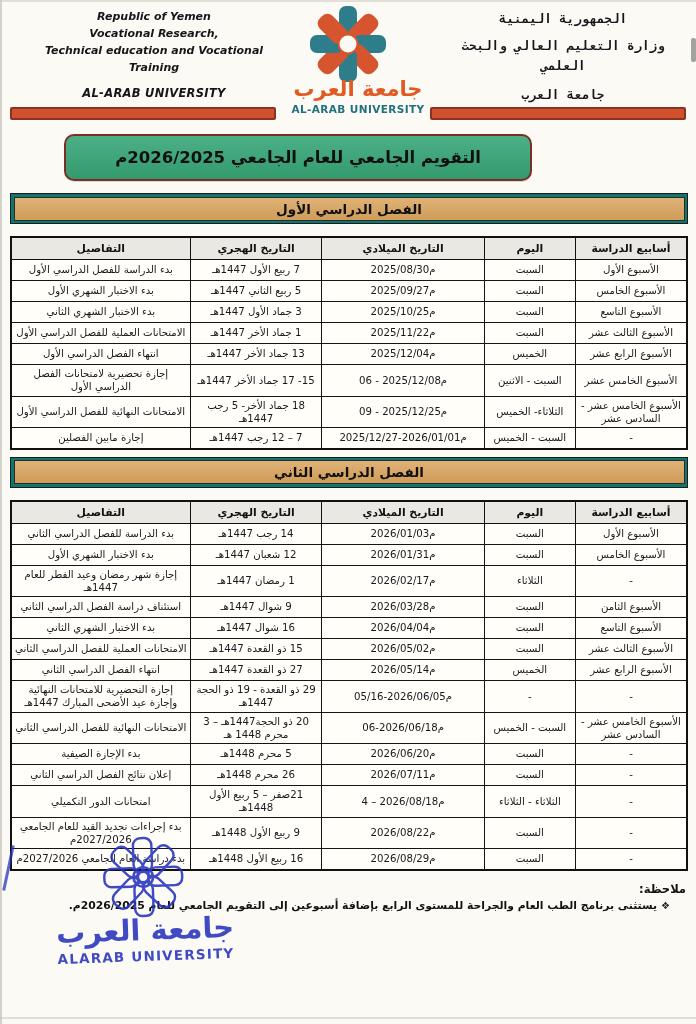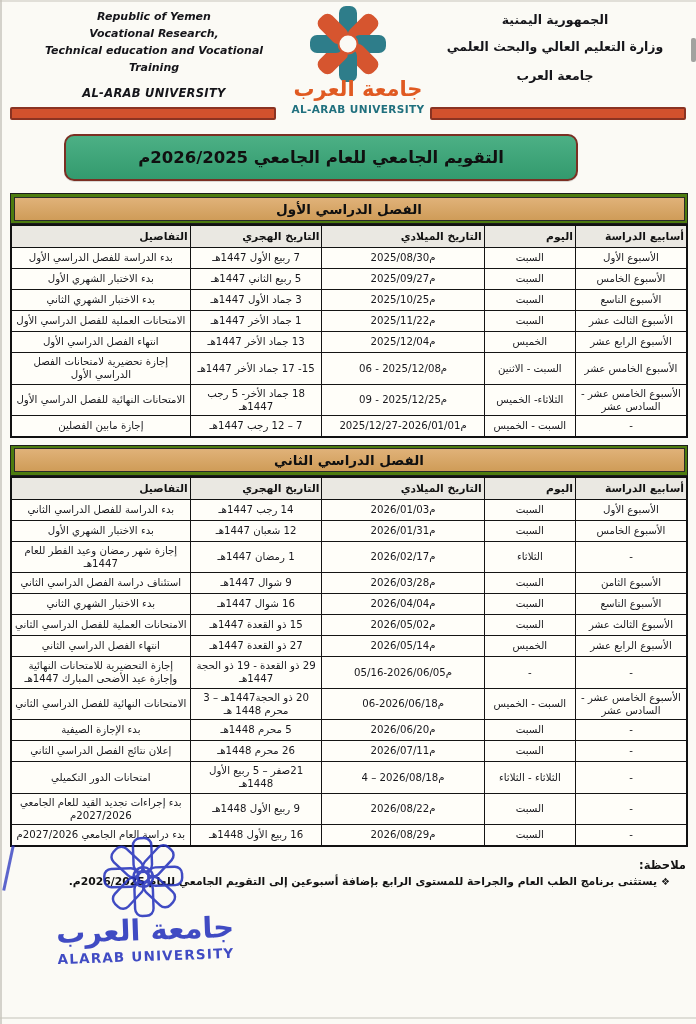--- a/index.html
+++ b/index.html
@@ -13,59 +13,60 @@
   }
   
   .hdr-en {
     position:absolute; left:20px; top:8px; width:268px;
     text-align:center; font-weight:bold; font-size:11px; line-height:1.55;
     color:#15151a;
     font-style:italic;
   }
   .hdr-en .uni { margin-top:9px; font-size:11.5px; letter-spacing:.3px; }
   .hdr-ar {
-    position:absolute; right:22px; top:10px; width:238px;
+    position:absolute; right:14px; top:10px; width:238px;
     direction:rtl; text-align:center; font-weight:bold; font-size:12.5px; line-height:1.6;
     color:#15151a;
+    font-family:Liberation Mono, monospace;
   }
   .hdr-ar .l1 { margin-bottom:7px; }
   .hdr-ar .uni { margin-top:9px; }
   .logo-wrap { position:absolute; left:306px; top:2px; width:84px; height:84px; }
   .wordmark { position:absolute; left:277px; top:78px; width:162px; text-align:center; }
   .wordmark .ar { font-size:21px; font-weight:bold; color:#e05a22; line-height:1.1; letter-spacing:.5px; }
   .wordmark .en { font-size:10.5px; font-weight:bold; color:#20707e; letter-spacing:.4px; margin-top:2px; }
   .bar { position:absolute; top:107px; height:13px; background:#d2512d; border:2px solid #8a3322; border-radius:2px; }
   .bar.left  { left:10px;  width:266px; }
   .bar.right { left:430px; width:256px; }
   
   .title-banner {
-    position:absolute; left:64px; top:134px; width:514px; height:47px;
+    position:absolute; left:64px; top:134px; width:468px; height:47px;
     background:linear-gradient(#4cb085,#339a6e);
     border:2.5px solid #7b2f23; border-radius:10px;
     display:flex; align-items:center; justify-content:center;
     direction:rtl; font-weight:bold; font-size:16.5px; color:#101010;
     box-shadow:0 1px 0 #00000022;
   }
   
   .content { position:absolute; left:10px; top:193px; width:678px; }
-  .banner-box { border:1.5px solid #1c1c1c; padding:2.5px; background:#4d7c0f; margin-bottom:0; }
+  .banner-box { border:1.5px solid #1c1c1c; padding:2.5px; background:#0f766e; margin-bottom:12px; }
   .banner-inner {
     background:linear-gradient(#e0b279,#cf9c58);
     border:1px solid #2a2a2a; height:24px;
     display:flex; align-items:center; justify-content:center;
     direction:rtl; font-weight:bold; font-size:13.5px; color:#101010;
   }
   table.cal {
     width:100%; border-collapse:collapse; direction:rtl;
     font-size:10.2px; margin-bottom:7px; background:#fffef9;
     border:2px solid #111;
   }
   table.cal th {
     background:#eae8e2; border:1.5px solid #111; font-size:10.8px; font-weight:bold;
-    padding:4px 2px; text-align:right;
+    padding:4px 2px; text-align:center;
   }
   table.cal td {
     border:1.4px solid #151515; padding:2px 3px; text-align:center;
     line-height:1.3; height:21px; color:#17171c;
   }
   td.greg { direction:ltr; }
   
   .note { direction:rtl; text-align:right; margin-top:11px; font-weight:bold; padding-right:2px; }
   .note .lbl { font-size:11.5px; }
   .note .txt { font-size:10.8px; padding-right:16px; margin-top:3px; }

